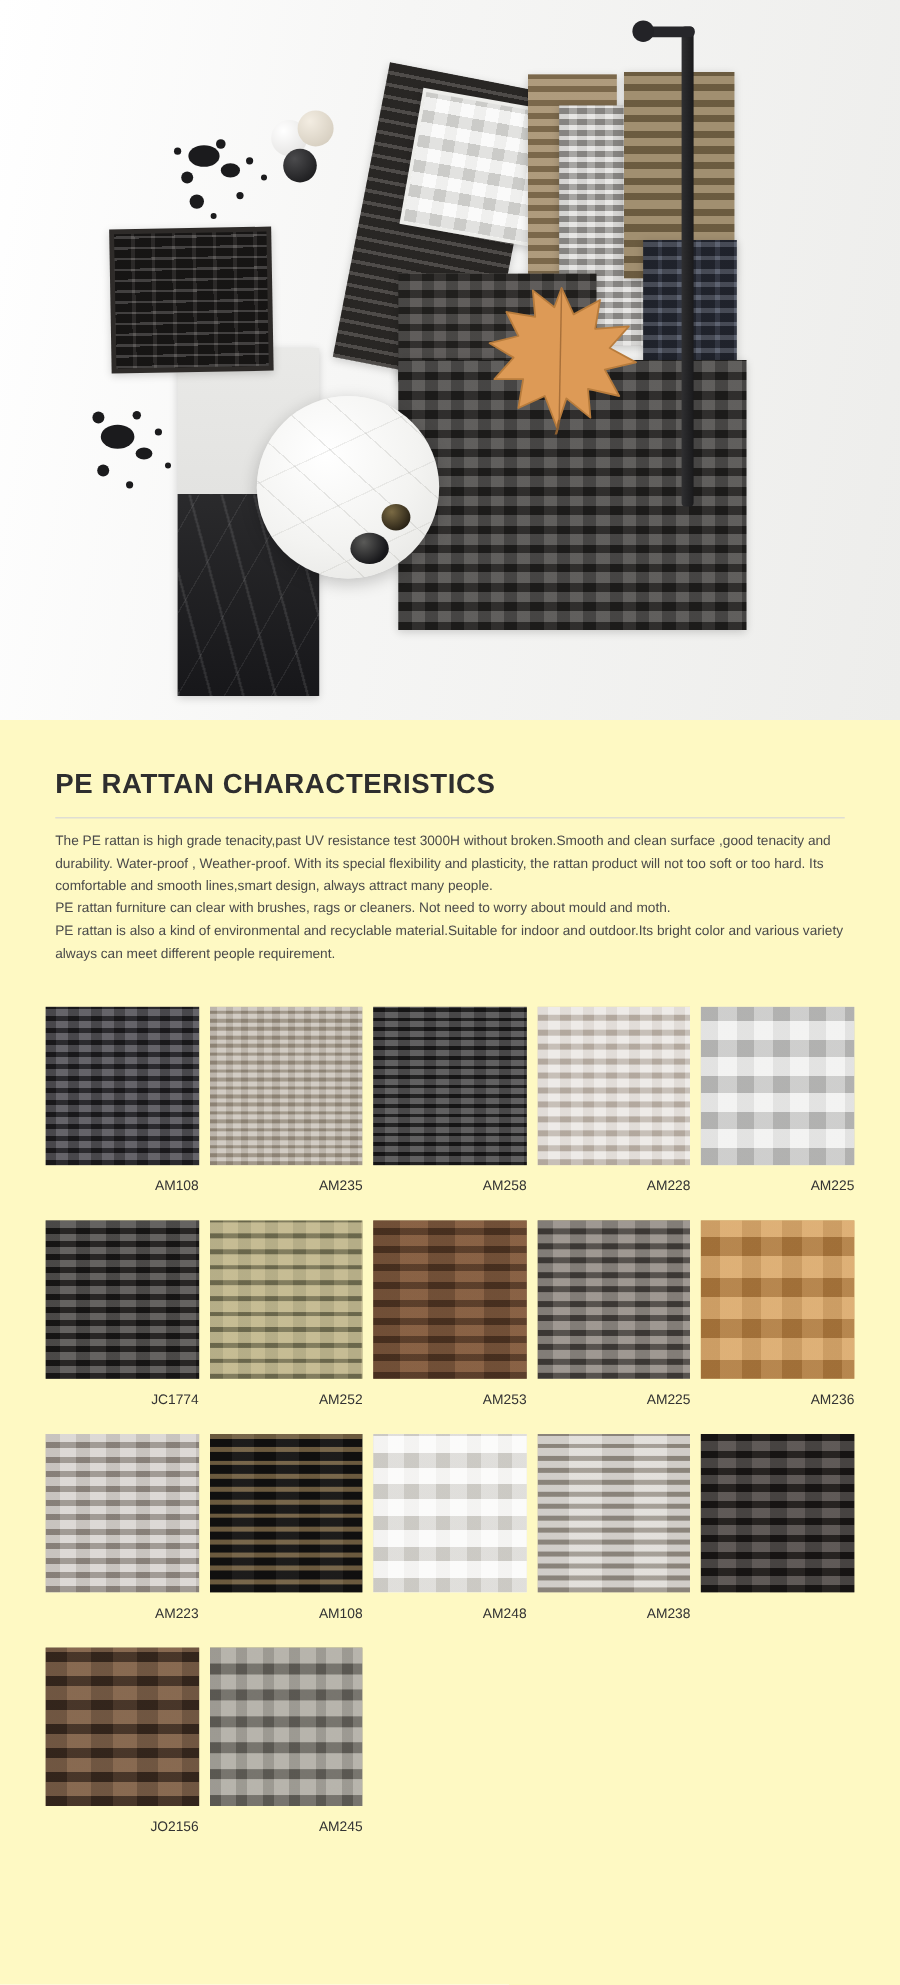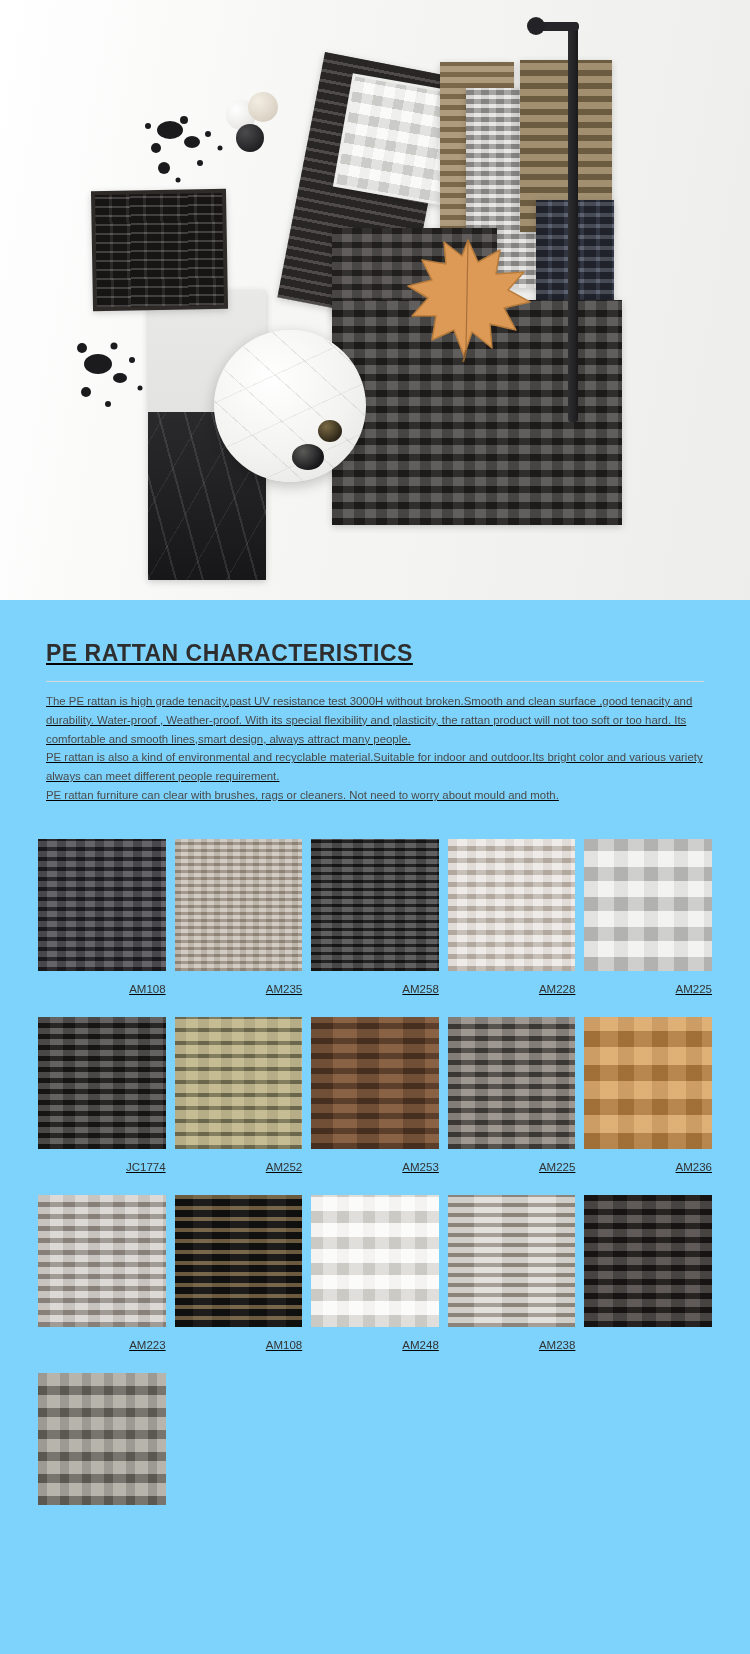--- a/index.html
+++ b/index.html
@@ -5,24 +5,23 @@
   * { box-sizing: border-box; }
   html, body {
     margin: 0; padding: 0;
     background: #ffffff;
     font-family: "Liberation Sans", sans-serif;
   }
   .page {
     width: 750px;
     min-height: 1654px;
     margin: 0 auto;
-    background: #7dd3fc;
+    background: #fef9c3;
     position: relative;
     overflow: hidden;
-    text-decoration: underline;
   }
 
   
   .hero {
     position: relative;
     width: 750px;
     height: 600px;
     background: #f2f2f0;
     overflow: hidden;
   }
@@ -420,22 +419,22 @@
         <path d="M62 118 C 60 132, 56 140, 48 146" stroke="#8d5f30" stroke-width="2" fill="none"></path>
       </svg>
     </div>
   </div>
 
   <div class="section">
     <div class="title">PE RATTAN CHARACTERISTICS</div>
     <div class="title-rule"></div>
     <div class="body-copy">
       <p>The PE rattan is high grade tenacity,past UV resistance test 3000H without broken.Smooth and clean surface ,good tenacity and durability. Water-proof , Weather-proof. With its special flexibility and plasticity, the rattan product will not too soft or too hard.  Its comfortable and smooth lines,smart design, always attract many people.</p>
+      <p>PE rattan furniture can clear with brushes, rags or cleaners. Not need to worry about mould and moth.</p>
       <p>PE rattan is also a kind of environmental and recyclable material.Suitable for indoor and outdoor.Its bright color and various variety always can meet different people requirement.</p>
-      <p>PE rattan furniture can clear with brushes, rags or cleaners. Not need to worry about mould and moth.</p>
     </div>
   </div>
 
   <div class="grid" id="swatch-grid">
       <div class="cell">
         <div class="swatch tx-am108a"></div>
         <div class="caption">AM108</div>
       </div>
       <div class="cell">
         <div class="swatch tx-am235"></div>
@@ -486,17 +485,22 @@
         <div class="caption">AM248</div>
       </div>
       <div class="cell">
         <div class="swatch tx-am238"></div>
         <div class="caption">AM238</div>
       </div>
       <div class="cell">
         <div class="swatch tx-am201"></div>
       </div>
       <div class="cell">
+        <div class="swatch tx-jo2156"></div>
+        <div class="caption">JO2156</div>
+      </div>
+      <div class="cell">
         <div class="swatch tx-am245"></div>
+        <div class="caption">AM245</div>
       </div>
     </div>
 
 </div>
 
 </body></html>

